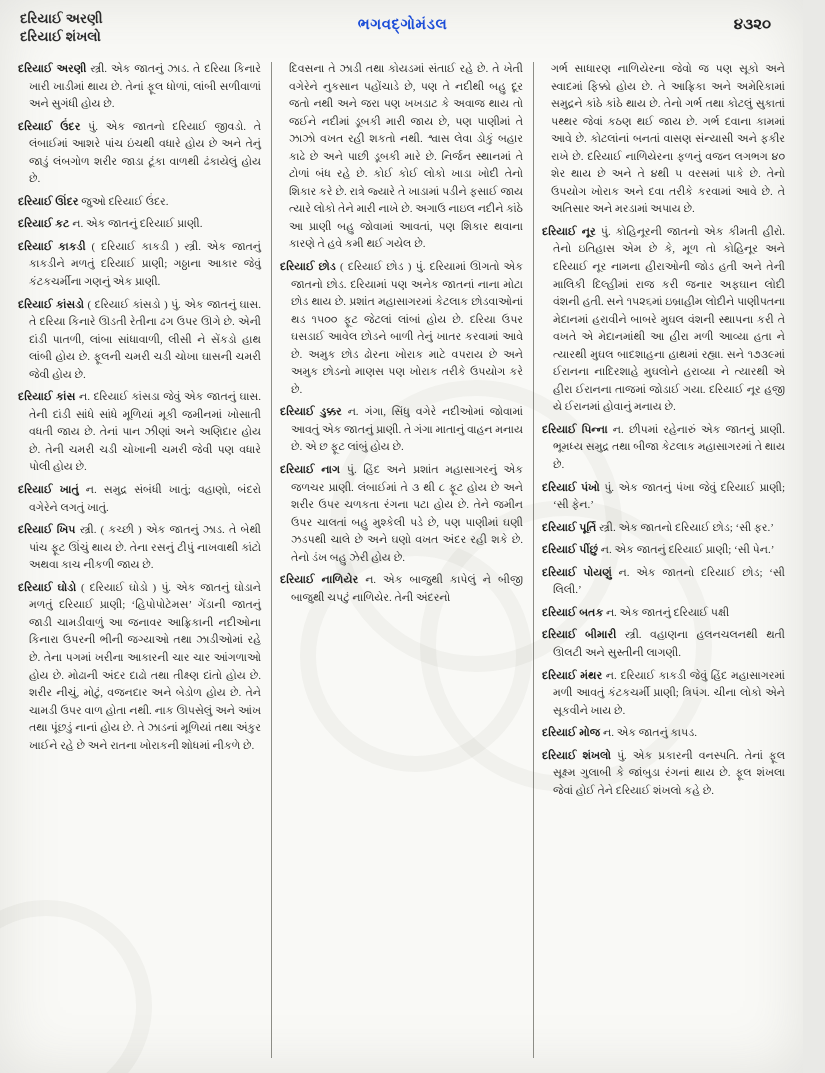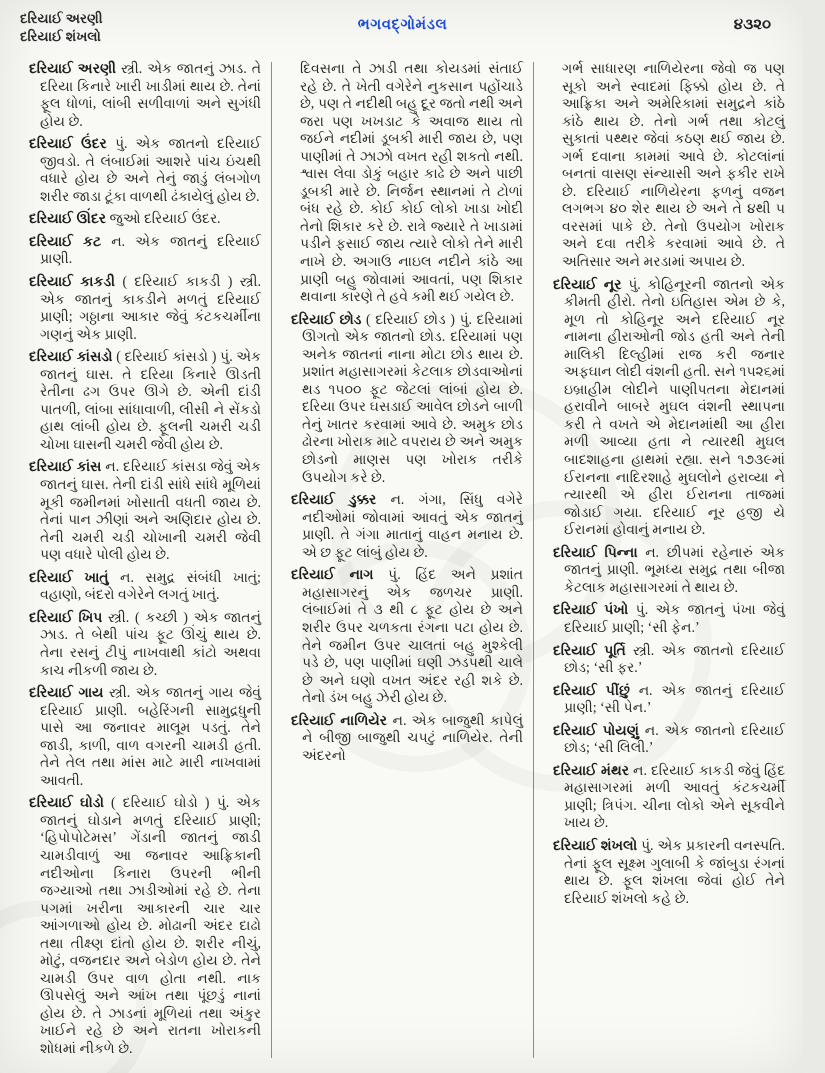--- a/index.html
+++ b/index.html
@@ -27,22 +27,22 @@
   
   .hdr{position:relative;height:48px;}
   .run-head{position:absolute;left:4px;top:0;font-weight:bold;font-size:13.5px;line-height:18px;color:#2b2b2b;}
   .title{position:absolute;left:0;right:0;top:6px;text-align:center;font-weight:bold;font-size:15px;letter-spacing:.5px;color:#1d4ed8;}
   .pageno{position:absolute;right:18px;top:6px;font-weight:bold;font-size:15px;color:#222;}
   
   .cols{display:flex;align-items:stretch;height:1004px;margin-top:2px;}
   .col{flex:1 1 0;overflow:hidden;padding:0 4px 0 2px;}
   .rule{width:1px;background:#8d8d86;margin:2px 6px 6px 6px;}
   .entry{
-    margin:0 0 5px 11px;
-    font-size:14px;line-height:17.55px;
+    margin:0 0 5px 0;
+    font-size:11px;line-height:17.55px;
     text-align:justify;
     padding-left:11px;text-indent:-11px;
     color:#2a2a28;
   }
   .entry.cont{padding-left:9px;text-indent:0;}
   .hw{font-weight:bold;color:#1d1d1c;}
 </style>
 </head>
 <body>
 
@@ -65,37 +65,39 @@
     <div class="col" id="col-0">
         <p class="entry"><b class="hw">દરિયાઈ અરણી</b> <span>સ્ત્રી. એક જાતનું ઝાડ. તે દરિયા કિનારે ખારી ખાડીમાં થાય છે. તેનાં ફૂલ ધોળાં, લાંબી સળીવાળાં અને સુગંધી હોય છે.</span></p>
         <p class="entry"><b class="hw">દરિયાઈ ઉંદર</b> <span>પું. એક જાતનો દરિયાઈ જીવડો. તે લંબાઈમાં આશરે પાંચ ઇંચથી વધારે હોય છે અને તેનું જાડું લંબગોળ શરીર જાડા ટૂંકા વાળથી ઢંકાયેલું હોય છે.</span></p>
         <p class="entry"><b class="hw">દરિયાઈ ઊંદર</b> <span>જુઓ દરિયાઈ ઉંદર.</span></p>
         <p class="entry"><b class="hw">દરિયાઈ કટ</b> <span>ન. એક જાતનું દરિયાઈ પ્રાણી.</span></p>
         <p class="entry"><b class="hw">દરિયાઈ કાકડી</b> <span>( દરિયાઈ કાકડી ) સ્ત્રી. એક જાતનું કાકડીને મળતું દરિયાઈ પ્રાણી; ગઠ્ઠાના આકાર જેવું કંટકચર્મીના ગણનું એક પ્રાણી.</span></p>
         <p class="entry"><b class="hw">દરિયાઈ કાંસડો</b> <span>( દરિયાઈ કાંસડો ) પું. એક જાતનું ઘાસ. તે દરિયા કિનારે ઊડતી રેતીના ઢગ ઉપર ઊગે છે. એની દાંડી પાતળી, લાંબા સાંધાવાળી, લીસી ને સેંકડો હાથ લાંબી હોય છે. ફૂલની ચમરી ચડી ચોખા ઘાસની ચમરી જેવી હોય છે.</span></p>
         <p class="entry"><b class="hw">દરિયાઈ કાંસ</b> <span>ન. દરિયાઈ કાંસડા જેવું એક જાતનું ઘાસ. તેની દાંડી સાંધે સાંધે મૂળિયાં મૂકી જમીનમાં ખોસાતી વધતી જાય છે. તેનાં પાન ઝીણાં અને અણિદાર હોય છે. તેની ચમરી ચડી ચોખાની ચમરી જેવી પણ વધારે પોલી હોય છે.</span></p>
         <p class="entry"><b class="hw">દરિયાઈ ખાતું</b> <span>ન. સમુદ્ર સંબંધી ખાતું; વહાણો, બંદરો વગેરેને લગતું ખાતું.</span></p>
         <p class="entry"><b class="hw">દરિયાઈ ખિપ</b> <span>સ્ત્રી. ( કચ્છી ) એક જાતનું ઝાડ. તે બેથી પાંચ ફૂટ ઊંચું થાય છે. તેના રસનું ટીપું નાખવાથી કાંટો અથવા કાચ નીકળી જાય છે.</span></p>
-        <p class="entry"><b class="hw">દરિયાઈ ગાય</b> <span>સ્ત્રી. એક જાતનું ગાય જેવું દરિયાઈ પ્રાણી. બહેરિંગની સામુદ્રધુની પાસે આ જનાવર માલૂમ પડતું. તેને જાડી, કાળી, વાળ વગરની ચામડી હતી. તેને તેલ તથા માંસ માટે મારી નાખવામાં આવતી.</span></p>
         <p class="entry"><b class="hw">દરિયાઈ ઘોડો</b> <span>( દરિયાઈ ઘોડો ) પું. એક જાતનું ઘોડાને મળતું દરિયાઈ પ્રાણી; ‘હિપોપોટેમસ’ ગેંડાની જાતનું જાડી ચામડીવાળું આ જનાવર આફ્રિકાની નદીઓના કિનારા ઉપરની ભીની જગ્યાઓ તથા ઝાડીઓમાં રહે છે. તેના પગમાં ખરીના આકારની ચાર ચાર આંગળાઓ હોય છે. મોઢાની અંદર દાઢો તથા તીક્ષ્ણ દાંતો હોય છે. શરીર નીચું, મોટું, વજનદાર અને બેડોળ હોય છે. તેને ચામડી ઉપર વાળ હોતા નથી. નાક ઊપસેલું અને આંખ તથા પૂંછડું નાનાં હોય છે. તે ઝાડનાં મૂળિયાં તથા અંકુર ખાઈને રહે છે અને રાતના ખોરાકની શોધમાં નીકળે છે.</span></p>
       </div>
     <div class="rule"></div>
     <div class="col" id="col-1">
         <p class="entry cont"><span>દિવસના તે ઝાડી તથા કોયડમાં સંતાઈ રહે છે. તે ખેતી વગેરેને નુકસાન પહોંચાડે છે, પણ તે નદીથી બહુ દૂર જતો નથી અને જરા પણ ખખડાટ કે અવાજ થાય તો જઈને નદીમાં ડૂબકી મારી જાય છે, પણ પાણીમાં તે ઝાઝો વખત રહી શકતો નથી. શ્વાસ લેવા ડોકું બહાર કાઢે છે અને પાછી ડૂબકી મારે છે. નિર્જન સ્થાનમાં તે ટોળાં બંધ રહે છે. કોઈ કોઈ લોકો ખાડા ખોદી તેનો શિકાર કરે છે. રાત્રે જ્યારે તે ખાડામાં પડીને ફસાઈ જાય ત્યારે લોકો તેને મારી નાખે છે. અગાઉ નાઇલ નદીને કાંઠે આ પ્રાણી બહુ જોવામાં આવતાં, પણ શિકાર થવાના કારણે તે હવે કમી થઈ ગયેલ છે.</span></p>
         <p class="entry"><b class="hw">દરિયાઈ છોડ</b> <span>( દરિયાઈ છોડ ) પું. દરિયામાં ઊગતો એક જાતનો છોડ. દરિયામાં પણ અનેક જાતનાં નાના મોટા છોડ થાય છે. પ્રશાંત મહાસાગરમાં કેટલાક છોડવાઓનાં થડ ૧૫૦૦ ફૂટ જેટલાં લાંબાં હોય છે. દરિયા ઉપર ઘસડાઈ આવેલ છોડને બાળી તેનું ખાતર કરવામાં આવે છે. અમુક છોડ ઢોરના ખોરાક માટે વપરાય છે અને અમુક છોડનો માણસ પણ ખોરાક તરીકે ઉપયોગ કરે છે.</span></p>
         <p class="entry"><b class="hw">દરિયાઈ ડુક્કર</b> <span>ન. ગંગા, સિંધુ વગેરે નદીઓમાં જોવામાં આવતું એક જાતનું પ્રાણી. તે ગંગા માતાનું વાહન મનાય છે. એ છ ફૂટ લાંબું હોય છે.</span></p>
         <p class="entry"><b class="hw">દરિયાઈ નાગ</b> <span>પું. હિંદ અને પ્રશાંત મહાસાગરનું એક જળચર પ્રાણી. લંબાઈમાં તે ૩ થી ૮ ફૂટ હોય છે અને શરીર ઉપર ચળકતા રંગના પટા હોય છે. તેને જમીન ઉપર ચાલતાં બહુ મુશ્કેલી પડે છે, પણ પાણીમાં ઘણી ઝડપથી ચાલે છે અને ઘણો વખત અંદર રહી શકે છે. તેનો ડંખ બહુ ઝેરી હોય છે.</span></p>
         <p class="entry"><b class="hw">દરિયાઈ નાળિયેર</b> <span>ન. એક બાજુથી કાપેલું ને બીજી બાજુથી ચપટું નાળિયેર. તેની અંદરનો</span></p>
       </div>
     <div class="rule"></div>
     <div class="col" id="col-2">
         <p class="entry cont"><span>ગર્ભ સાધારણ નાળિયેરના જેવો જ પણ સૂકો અને સ્વાદમાં ફિક્કો હોય છે. તે આફ્રિકા અને અમેરિકામાં સમુદ્રને કાંઠે કાંઠે થાય છે. તેનો ગર્ભ તથા કોટલું સુકાતાં પથ્થર જેવાં કઠણ થઈ જાય છે. ગર્ભ દવાના કામમાં આવે છે. કોટલાંનાં બનતાં વાસણ સંન્યાસી અને ફકીર રાખે છે. દરિયાઈ નાળિયેરના ફળનું વજન લગભગ ૪૦ શેર થાય છે અને તે ૪થી ૫ વરસમાં પાકે છે. તેનો ઉપયોગ ખોરાક અને દવા તરીકે કરવામાં આવે છે. તે અતિસાર અને મરડામાં અપાય છે.</span></p>
         <p class="entry"><b class="hw">દરિયાઈ નૂર</b> <span>પું. કોહિનૂરની જાતનો એક કીમતી હીરો. તેનો ઇતિહાસ એમ છે કે, મૂળ તો કોહિનૂર અને દરિયાઈ નૂર નામના હીરાઓની જોડ હતી અને તેની માલિકી દિલ્હીમાં રાજ કરી જનાર અફઘાન લોદી વંશની હતી. સને ૧૫૨૬માં ઇબ્રાહીમ લોદીને પાણીપતના મેદાનમાં હરાવીને બાબરે મુઘલ વંશની સ્થાપના કરી તે વખતે એ મેદાનમાંથી આ હીરા મળી આવ્યા હતા ને ત્યારથી મુઘલ બાદશાહના હાથમાં રહ્યા. સને ૧૭૩૯માં ઈરાનના નાદિરશાહે મુઘલોને હરાવ્યા ને ત્યારથી એ હીરા ઈરાનના તાજમાં જોડાઈ ગયા. દરિયાઈ નૂર હજી યે ઈરાનમાં હોવાનું મનાય છે.</span></p>
         <p class="entry"><b class="hw">દરિયાઈ પિન્ના</b> <span>ન. છીપમાં રહેનારું એક જાતનું પ્રાણી. ભૂમધ્ય સમુદ્ર તથા બીજા કેટલાક મહાસાગરમાં તે થાય છે.</span></p>
         <p class="entry"><b class="hw">દરિયાઈ પંખો</b> <span>પું. એક જાતનું પંખા જેવું દરિયાઈ પ્રાણી; ‘સી ફેન.’</span></p>
         <p class="entry"><b class="hw">દરિયાઈ પૂર્તિ</b> <span>સ્ત્રી. એક જાતનો દરિયાઈ છોડ; ‘સી ફર.’</span></p>
         <p class="entry"><b class="hw">દરિયાઈ પીંછું</b> <span>ન. એક જાતનું દરિયાઈ પ્રાણી; ‘સી પેન.’</span></p>
         <p class="entry"><b class="hw">દરિયાઈ પોયણું</b> <span>ન. એક જાતનો દરિયાઈ છોડ; ‘સી લિલી.’</span></p>
+        <p class="entry"><b class="hw">દરિયાઈ બતક</b> <span>ન. એક જાતનું દરિયાઈ પક્ષી</span></p>
+        <p class="entry"><b class="hw">દરિયાઈ બીમારી</b> <span>સ્ત્રી. વહાણના હલનચલનથી થતી ઊલટી અને સુસ્તીની લાગણી.</span></p>
         <p class="entry"><b class="hw">દરિયાઈ મંથર</b> <span>ન. દરિયાઈ કાકડી જેવું હિંદ મહાસાગરમાં મળી આવતું કંટકચર્મી પ્રાણી; ત્રિપંગ. ચીના લોકો એને સૂકવીને ખાય છે.</span></p>
+        <p class="entry"><b class="hw">દરિયાઈ મોજ</b> <span>ન. એક જાતનું કાપડ.</span></p>
         <p class="entry"><b class="hw">દરિયાઈ શંખલો</b> <span>પું. એક પ્રકારની વનસ્પતિ. તેનાં ફૂલ સૂક્ષ્મ ગુલાબી કે જાંબુડા રંગનાં થાય છે. ફૂલ શંખલા જેવાં હોઈ તેને દરિયાઈ શંખલો કહે છે.</span></p>
       </div>
   </div>
 </div>
 
 </body></html>

